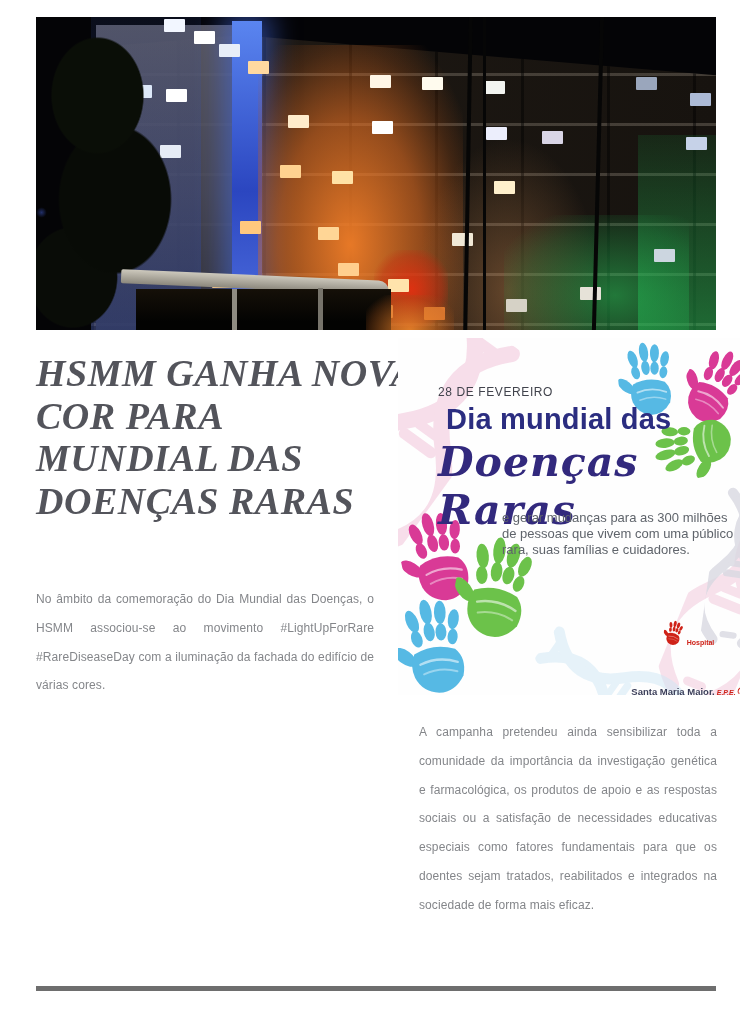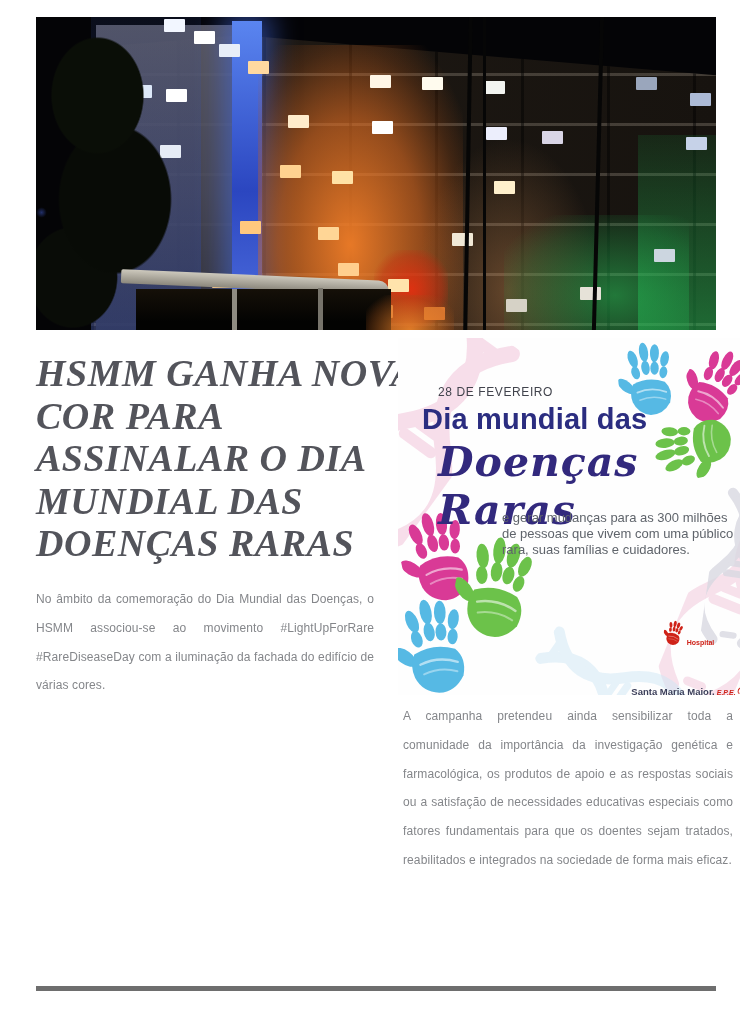--- a/index.html
+++ b/index.html
@@ -49,27 +49,27 @@
   .pole3{left:560px;transform:rotate(1.5deg);}
 
   
   .headline{position:absolute;left:36px;top:352px;width:384px;color:#53545b;
             font-family:"Liberation Serif","DejaVu Serif",serif;font-style:italic;font-weight:700;
             font-size:38px;line-height:42.5px;letter-spacing:.5px;}
   .bodycol{font-size:12px;line-height:28.8px;color:#84868a;text-align:justify;letter-spacing:.1px;}
   .col-left{position:absolute;left:36px;top:585px;width:338px;}
   .col-left p{margin:0 0 33px 0;}
   .col-right{position:absolute;left:403px;top:702px;width:330px;}
-  .col-right p{margin:0;}
+  .col-right p{margin:16px;}
 
   
   .poster{position:absolute;left:398px;top:338px;width:342px;height:357px;background:#fefefe;overflow:hidden;}
   .poster svg{overflow:visible;}
   .p-date{position:absolute;left:40px;top:47px;font-size:12px;letter-spacing:.6px;font-weight:500;z-index:5;}
-  .p-title{position:absolute;left:24px;top:65px;font-size:29px;font-weight:800;z-index:5;letter-spacing:.2px;}
+  .p-title{position:absolute;left:48px;top:65px;font-size:29px;font-weight:800;z-index:5;letter-spacing:.2px;}
   .p-script{position:absolute;left:40px;top:100px;font-family:"DejaVu Serif",serif;font-style:italic;font-weight:700;
             font-size:41px;letter-spacing:1px;z-index:5;}
   .p-sub{position:absolute;left:104px;top:172px;font-size:13px;line-height:15.9px;font-weight:500;z-index:5;}
   .hand{position:absolute;z-index:3;}
   .h1{left:220px;top:-4px;width:60px;height:84px;transform:rotate(-5deg);}
   .h2{left:288px;top:2px;width:62px;height:87px;transform:rotate(30deg);}
   .h3{left:260px;top:64px;width:64px;height:90px;transform:rotate(-102deg);}
   .h4{left:2px;top:163px;width:74px;height:104px;transform:rotate(-12deg);}
   .h5{left:58px;top:188px;width:82px;height:115px;transform:rotate(10deg);}
   .h6{left:-4px;top:250px;width:78px;height:109px;transform:rotate(-8deg);}
@@ -148,21 +148,20 @@
     <div class="cpillar1"></div>
     <div class="cpillar2"></div>
     <div class="pole pole1"></div>
     <div class="pole pole2"></div>
     <div class="pole pole3"></div>
   </div>
 
   <h1 class="headline" style="margin:0;">
     <div>HSMM GANHA NOVA</div>
     <div>COR PARA</div>
-    <div>ASSINALAR O DIA</div>
     <div>MUNDIAL DAS</div>
     <div>DOENÇAS RARAS</div>
   </h1>
 
   <div class="col-left bodycol">
     <p>No âmbito da comemoração do Dia Mundial das Doenças, o HSMM associou-se ao movimento #LightUpForRare #RareDiseaseDay com a iluminação da fachada do edifício de várias cores.</p>
   </div>
 
   <div class="col-right bodycol">
     <p>A campanha pretendeu ainda sensibilizar toda a comunidade da importância da investigação genética e farmacológica, os produtos de apoio e as respostas sociais ou a satisfação de necessidades educativas especiais como fatores fundamentais para que os doentes sejam tratados, reabilitados e integrados na sociedade de forma mais eficaz.</p>

